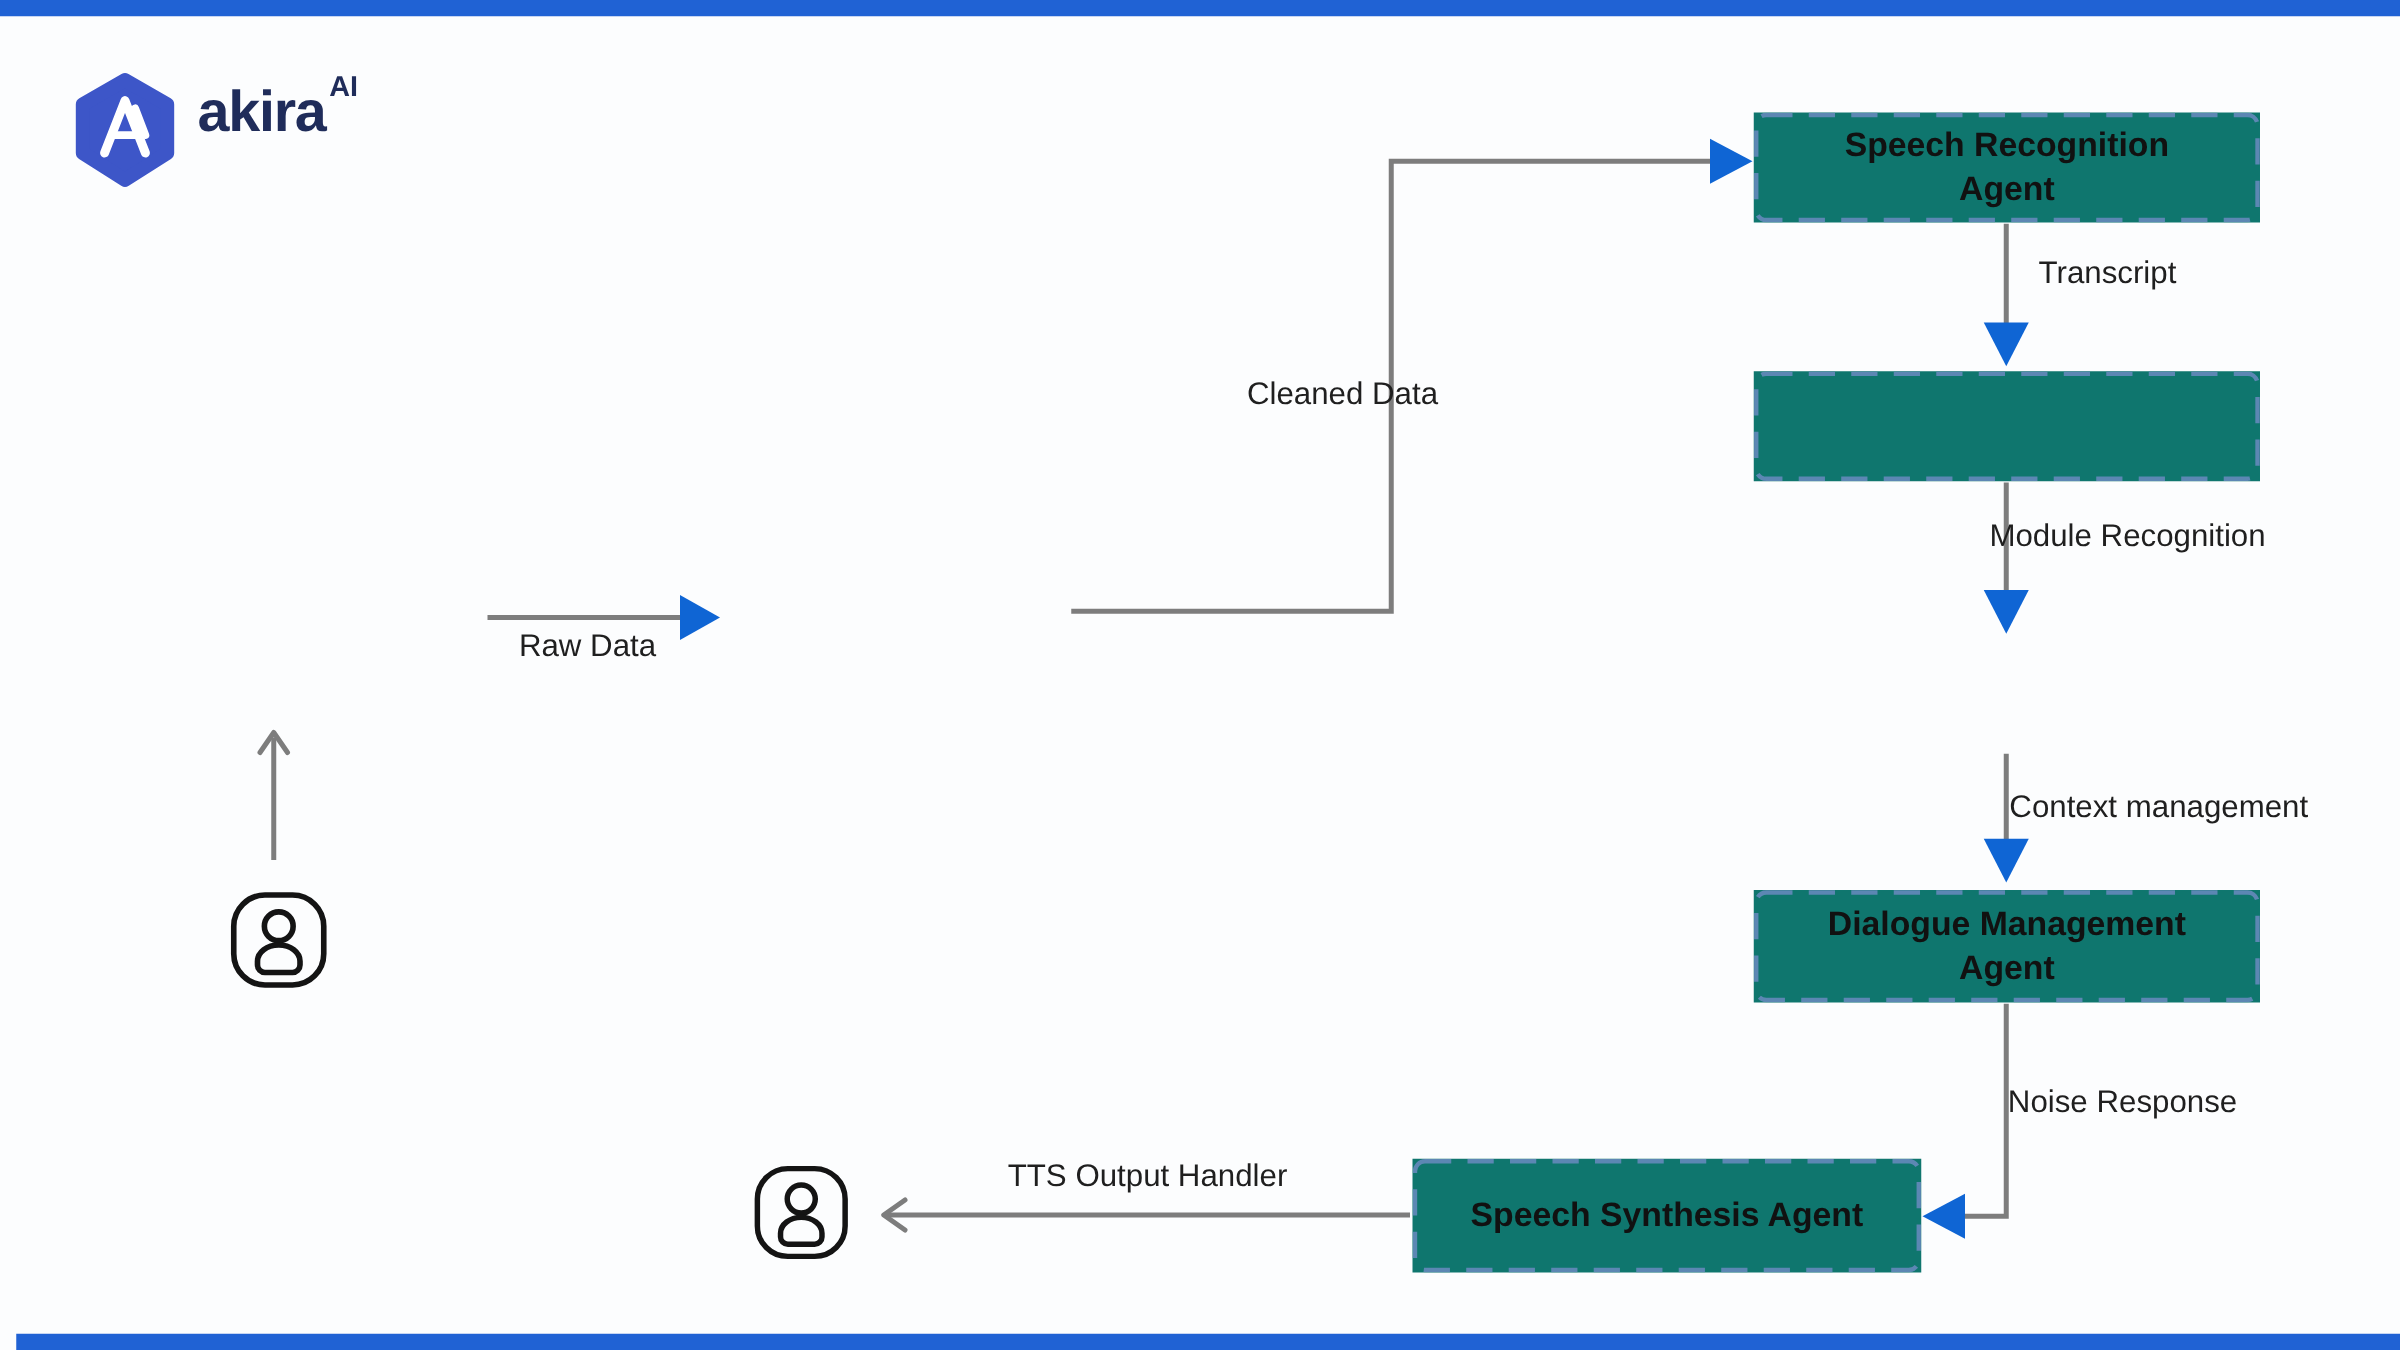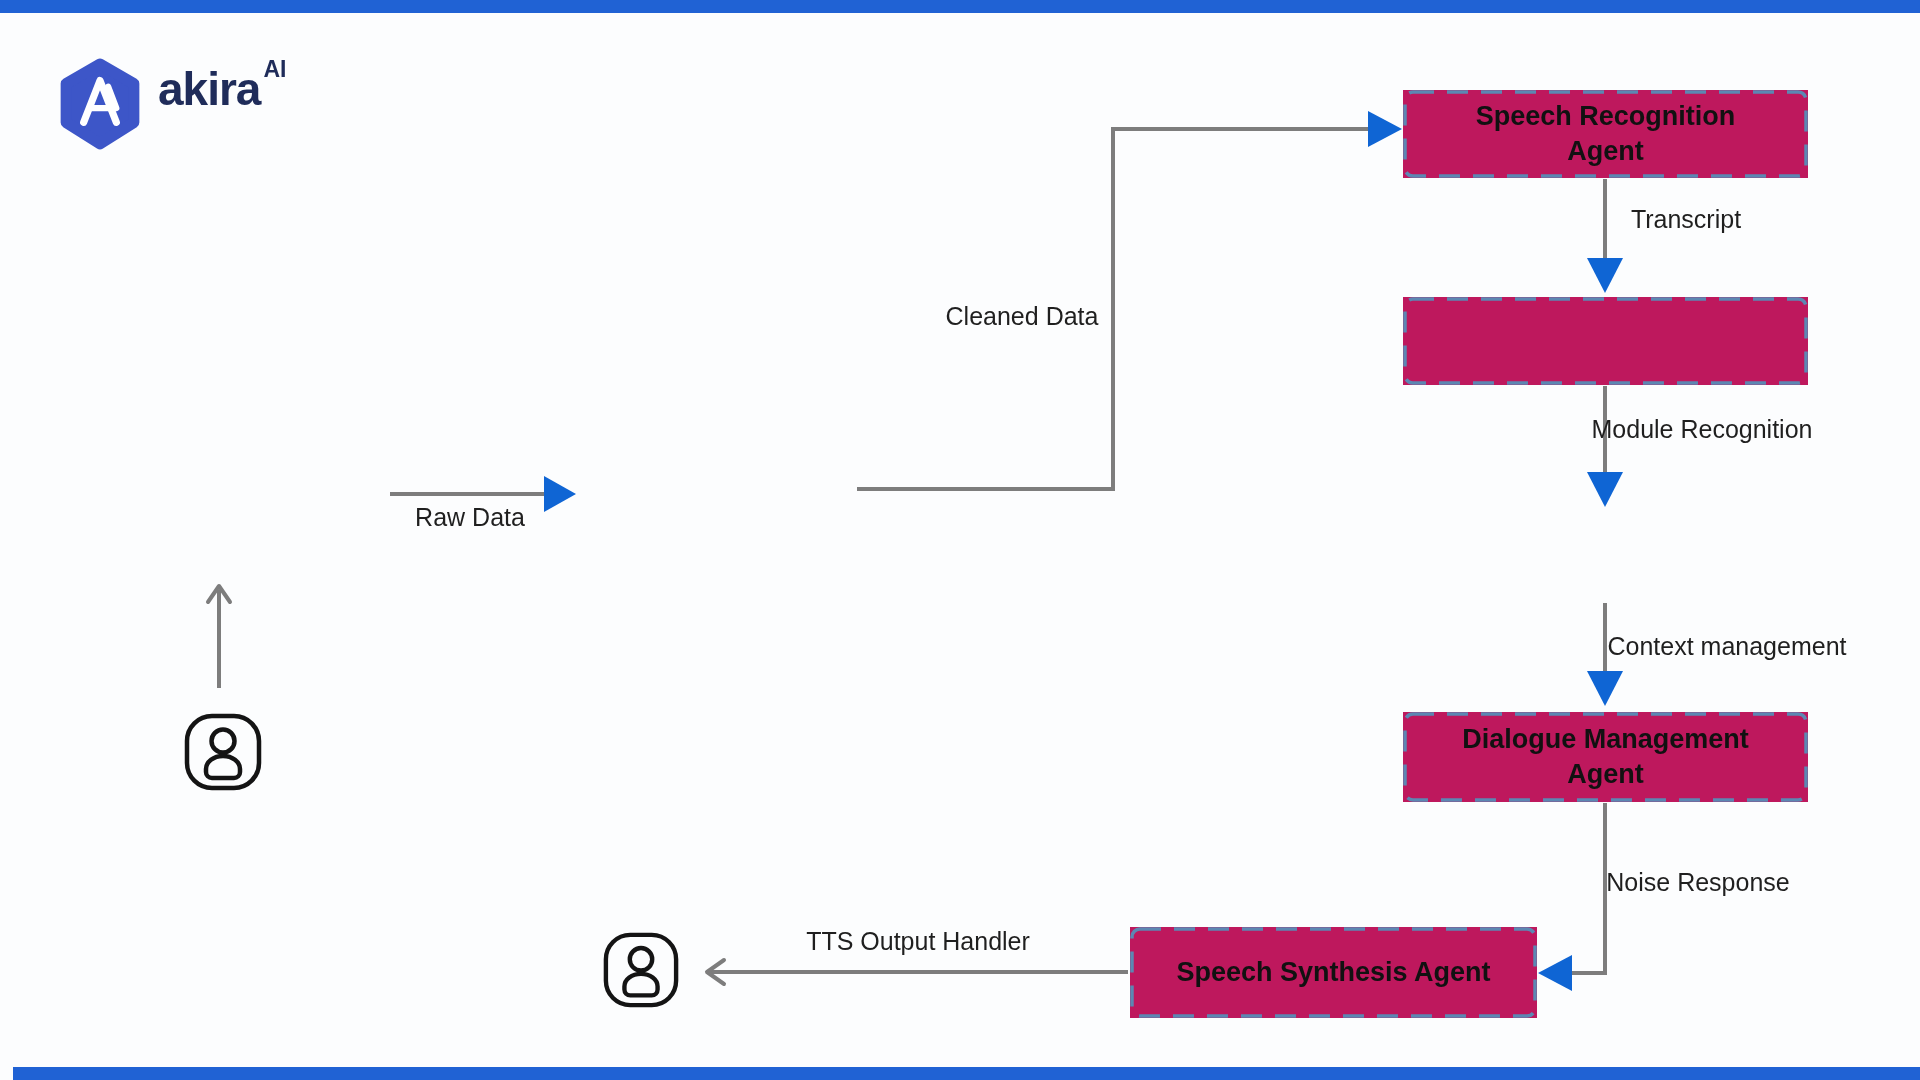--- a/index.html
+++ b/index.html
@@ -28,41 +28,41 @@
   .wordmark{font-weight:bold;font-size:46px;letter-spacing:-1px;color:var(--brand-text);line-height:1}
   .wordmark sup{font-size:23px;letter-spacing:0;vertical-align:28px;margin-left:3px}
 
   
   svg.wires{position:absolute;left:0;top:0;z-index:1}
   .wires line,.wires polyline{stroke:var(--connector);stroke-width:4;fill:none}
   .wires polygon{fill:var(--accent)}
   .wires path.chev{stroke:var(--connector);stroke-width:4;fill:none;stroke-linecap:round;stroke-linejoin:round}
 
   
-  .node{position:absolute;z-index:2;background:#be185d;display:flex;align-items:center;justify-content:center;text-align:center}
+  .node{position:absolute;z-index:2;background:#0f766e;display:flex;align-items:center;justify-content:center;text-align:center}
   .node .label{position:relative;z-index:2;font-weight:bold;font-size:27px;line-height:1.3;color:var(--box-text)}
   .border-svg{position:absolute;left:0;top:0;z-index:1}
   .border-svg rect{fill:none;stroke:var(--border);stroke-width:3.5;stroke-dasharray:21 13}
 
   .node--audio{left:110px;top:443px;width:278px;height:105px}
   .node--audio .label{max-width:215px}
   .node--noise{left:577px;top:435px;width:280px;height:108px}
   .node--noise .label{max-width:250px}
   .node--sr{left:1403px;top:90px;width:405px;height:88px}
   .node--sr .label{max-width:330px}
   .node--asr{left:1403px;top:297px;width:405px;height:88px}
   .node--state{left:1403px;top:512px;width:405px;height:90px}
   .node--dialog{left:1403px;top:712px;width:405px;height:90px}
   .node--dialog .label{max-width:345px}
   .node--tts{left:1130px;top:927px;width:407px;height:91px}
 
   
   .edge-label{position:absolute;z-index:2;transform:translate(-50%,-50%);font-size:25px;color:var(--label-text);white-space:nowrap}
   .el--raw{left:470px;top:517px}
-  .el--cleaned{left:1022px;top:316px}
+  .el--cleaned{left:1074px;top:316px}
   .el--transcript{left:1686px;top:219px}
   .el--entity{left:1702px;top:429px}
   .el--context{left:1727px;top:646px}
   .el--audio-resp{left:1698px;top:882px}
   .el--tts{left:918px;top:941px}
 
   
   .person{position:absolute;z-index:2}
   .person svg{display:block}
   .person--left{left:183px;top:712px}

